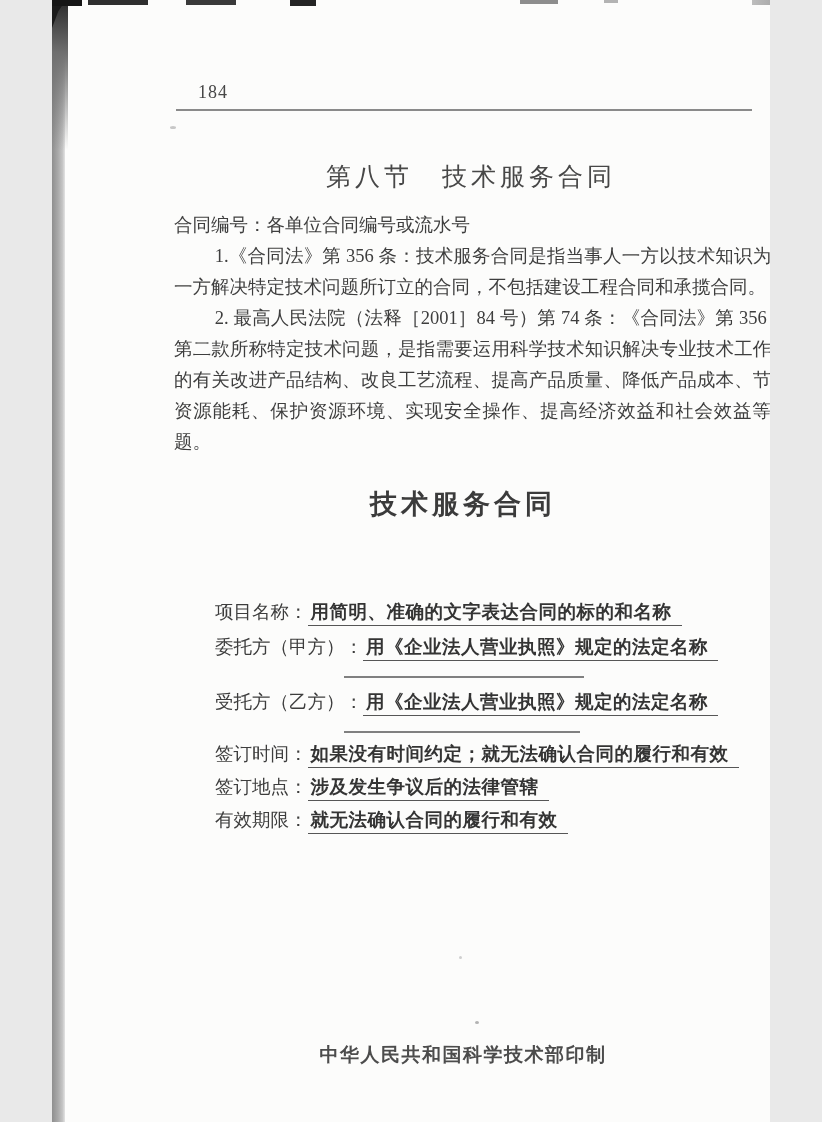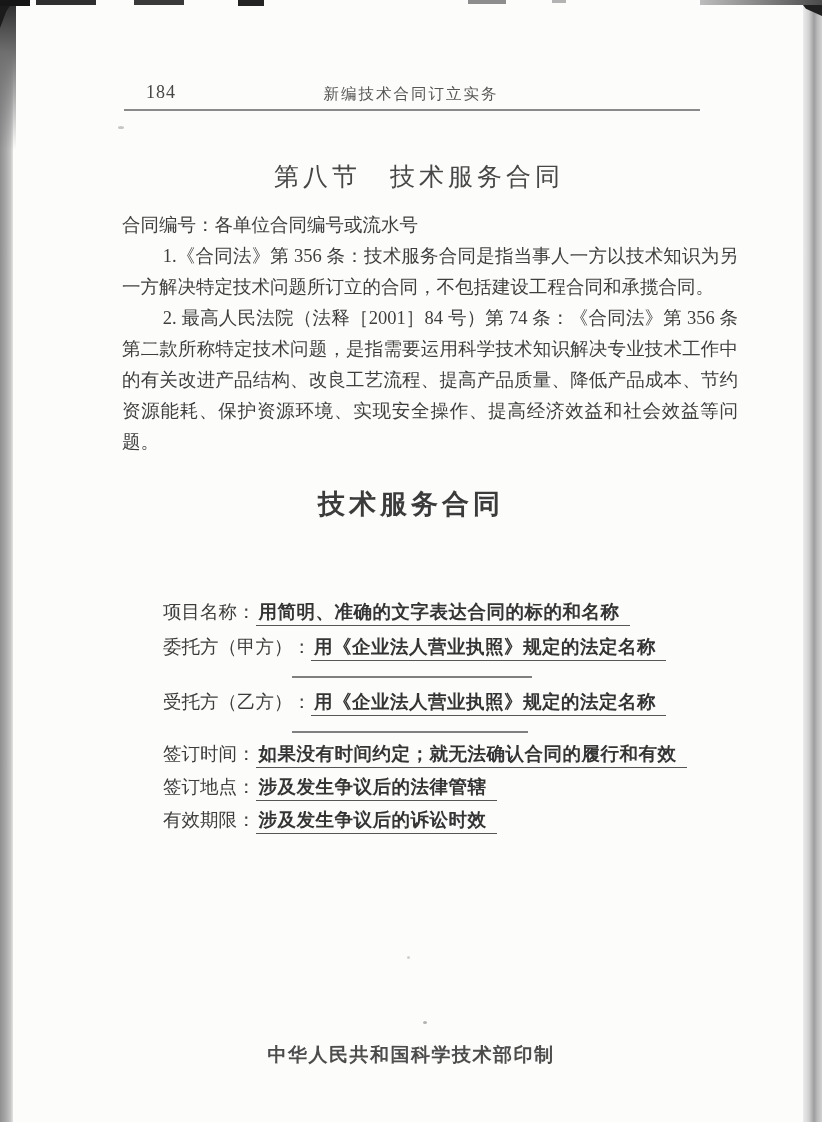--- a/index.html
+++ b/index.html
@@ -1,17 +1,17 @@
 <!DOCTYPE html>
 <html><head>
 <meta charset="utf-8">
 <style>
   html,body{margin:0;padding:0;background:#e9e9e9;}
   .scan{
-    position:relative;width:822px;height:1122px;margin:0 auto;
+    position:relative;width:718px;height:1122px;margin:0 auto;
     background:#fcfcfb;overflow:hidden;
     font-family:"Liberation Serif","DejaVu Serif",serif;
     color:#424242;
   }
   
   .edge-left{position:absolute;left:0;top:0;width:13px;height:1122px;
     background:linear-gradient(90deg,#8f8f8f 0%,#a9a9a9 45%,#c4c4c4 80%,#e3e3e3 100%);}
   .edge-left-cap{position:absolute;left:0;top:0;width:16px;height:150px;
     background:linear-gradient(180deg,#2a2a2a 0%,#6f6f6f 35%,rgba(150,150,150,0) 100%);}
   .corner-tl{position:absolute;left:0;top:0;width:14px;height:28px;background:#1b1b1b;
@@ -75,21 +75,20 @@
   <div class="top-mark tm4"></div>
   <div class="top-mark tm5"></div>
   <div class="top-mark tm6"></div>
   <div class="top-mark tm7"></div>
   <div class="speck sp1"></div>
   <div class="speck sp2"></div>
   <div class="speck sp3"></div>
 
   <div class="page-header">
     <span class="pagenum">184</span>
-    <span class="running-head">新编技术合同订立实务</span>
   </div>
   <div class="header-rule"></div>
 
   <h2 class="section-title">第八节　技术服务合同</h2>
 
   <div class="intro">
     <p class="no-indent">合同编号：各单位合同编号或流水号</p>
     <p>1.《合同法》第 356 条：技术服务合同是指当事人一方以技术知识为另一方解决特定技术问题所订立的合同，不包括建设工程合同和承揽合同。</p>
     <p>2. 最高人民法院（法释［2001］84 号）第 74 条：《合同法》第 356 条第二款所称特定技术问题，是指需要运用科学技术知识解决专业技术工作中的有关改进产品结构、改良工艺流程、提高产品质量、降低产品成本、节约资源能耗、保护资源环境、实现安全操作、提高经济效益和社会效益等问题。</p>
   </div>
@@ -107,17 +106,17 @@
     <span class="label">受托方（乙方）：</span><span class="value">用《企业法人营业执照》规定的法定名称</span>
   </div>
   <div class="blank-line" style="top:731px;left:292px;width:236px"></div>
   <div class="form-row" style="top:742px">
     <span class="label">签订时间：</span><span class="value">如果没有时间约定；就无法确认合同的履行和有效</span>
   </div>
   <div class="form-row" style="top:775px">
     <span class="label">签订地点：</span><span class="value">涉及发生争议后的法律管辖</span>
   </div>
   <div class="form-row" style="top:808px">
-    <span class="label">有效期限：</span><span class="value">涉及发生争议后的诉讼时效</span>
+    <span class="label">有效期限：</span><span class="value">就无法确认合同的履行和有效</span>
   </div>
 
   <div class="footer">中华人民共和国科学技术部印制</div>
 </div>
 
 </body></html>

